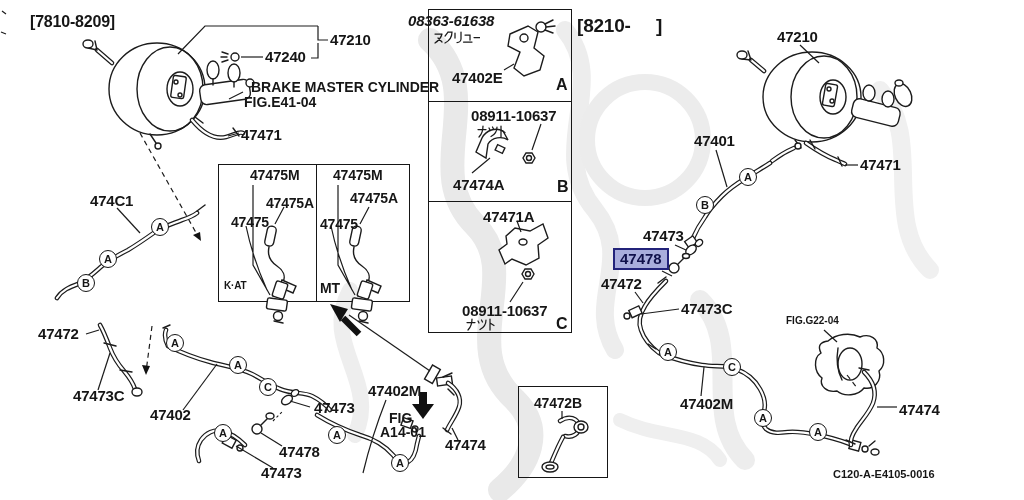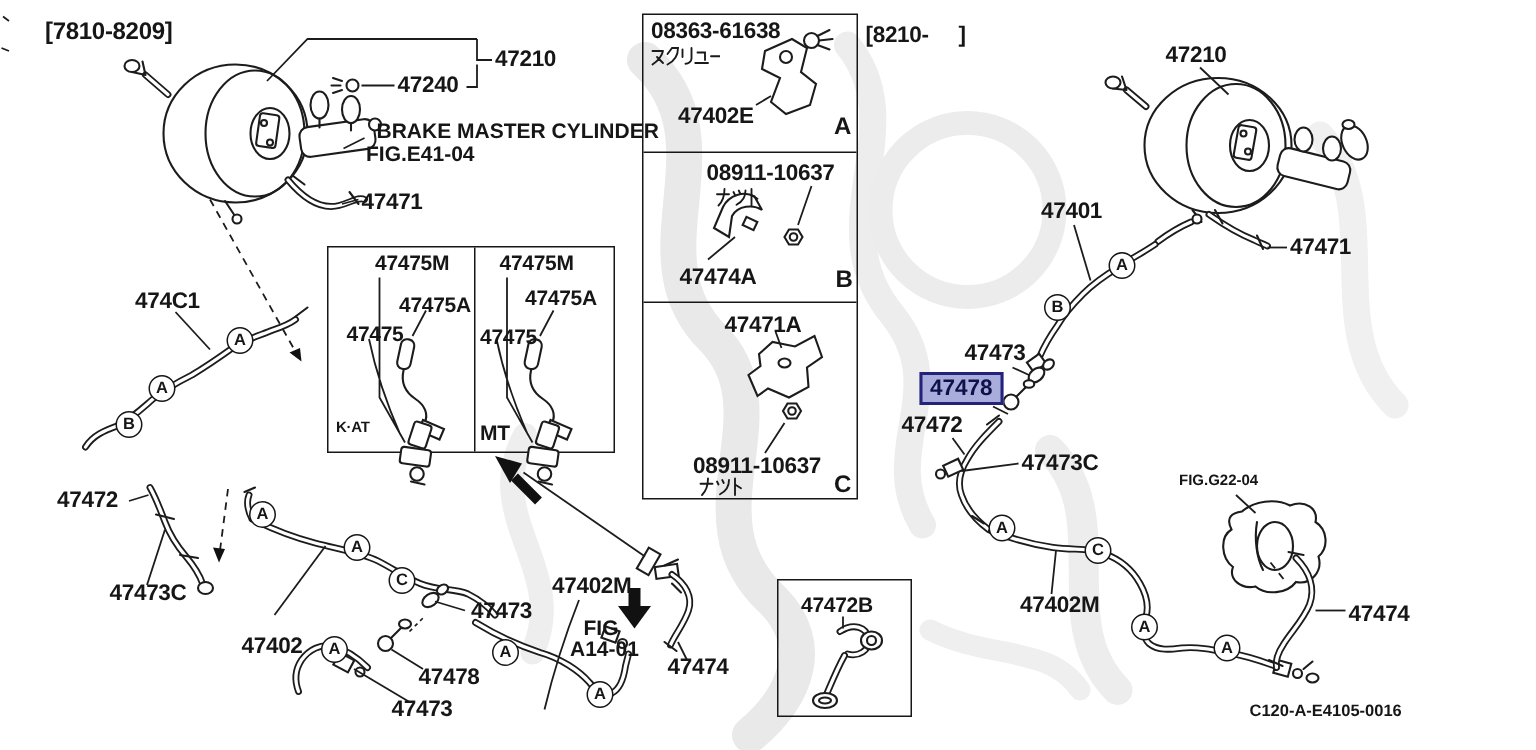--- a/index.html
+++ b/index.html
@@ -274,39 +274,39 @@
     <path class="jp" d="M24,1 V12 M24,5 L28,7.5"></path>
   </svg>
   <svg class="layer" width="30" height="13" viewBox="0 0 30 13" style="left:466px;top:318px;z-index:5">
     <path class="jp" d="M1,4.5 H9 M6,1 C6,5 5,9 2,12"></path>
     <path class="jp" d="M12,3 L13,5 M15.5,2 L16.5,4 M20,2 C20,6 18,9.5 14,11.5"></path>
     <path class="jp" d="M24,1 V12 M24,5 L28,7.5"></path>
   </svg>
 
   <div class="layer" id="labels" style="width:1024px;height:500px;z-index:5">
       <div class="lbl" style="left: 30px; top: 14px; font-size: 16px; text-align: right;">[7810-8209]</div>
-      <div class="lbl" style="left: 577px; top: 16px; font-size: 15px;">[8210-     ]</div>
+      <div class="lbl" style="left: 577px; top: 16px; font-size: 19px;">[8210-     ]</div>
       <div class="lbl" style="left: 330px; top: 32px;">47210</div>
       <div class="lbl" style="left: 265px; top: 49px;">47240</div>
       <div class="lbl ls0" style="left: 251px; top: 80px; font-size: 14px;">BRAKE MASTER CYLINDER</div>
       <div class="lbl ls0" style="left: 244px; top: 95px; font-size: 14px;">FIG.E41-04</div>
       <div class="lbl" style="left: 241px; top: 127px;">47471</div>
       <div class="lbl" style="left: 90px; top: 193px;">474C1</div>
       <div class="lbl" style="left: 38px; top: 326px;">47472</div>
       <div class="lbl" style="left: 73px; top: 388px;">47473C</div>
-      <div class="lbl" style="left: 161px; top: 407px; margin-top: 16px;">47402</div>
+      <div class="lbl" style="left: 150px; top: 407px;">47402</div>
       <div class="lbl" style="left: 250px; top: 168px; font-size: 14px;">47475M</div>
       <div class="lbl" style="left: 266px; top: 196px; font-size: 14px;">47475A</div>
       <div class="lbl" style="left: 231px; top: 215px; font-size: 14px;">47475</div>
       <div class="lbl" style="left: 224px; top: 281px; font-size: 10px;">K·AT</div>
       <div class="lbl" style="left: 333px; top: 168px; font-size: 14px;">47475M</div>
       <div class="lbl" style="left: 350px; top: 191px; font-size: 14px;">47475A</div>
       <div class="lbl" style="left: 320px; top: 217px; font-size: 14px;">47475</div>
       <div class="lbl" style="left: 320px; top: 281px; font-size: 14px;">MT</div>
-      <div class="lbl" style="left: 434px; top: 13px;">08363-61638</div>
+      <div class="lbl" style="left: 408px; top: 13px; font-style: italic;">08363-61638</div>
       <div class="lbl" style="left: 452px; top: 70px;">47402E</div>
       <div class="lbl" style="left: 556px; top: 77px; font-size: 16px;">A</div>
       <div class="lbl" style="left: 471px; top: 108px;">08911-10637</div>
       <div class="lbl" style="left: 453px; top: 177px; text-align: right;">47474A</div>
       <div class="lbl" style="left: 557px; top: 179px; font-size: 16px;">B</div>
       <div class="lbl" style="left: 483px; top: 209px;">47471A</div>
       <div class="lbl" style="left: 462px; top: 303px;">08911-10637</div>
       <div class="lbl" style="left: 556px; top: 316px; font-size: 16px;">C</div>
       <div class="lbl" style="left: 368px; top: 383px;">47402M</div>
       <div class="lbl ls0" style="left: 389px; top: 411px; font-size: 14px;">FIG</div>

